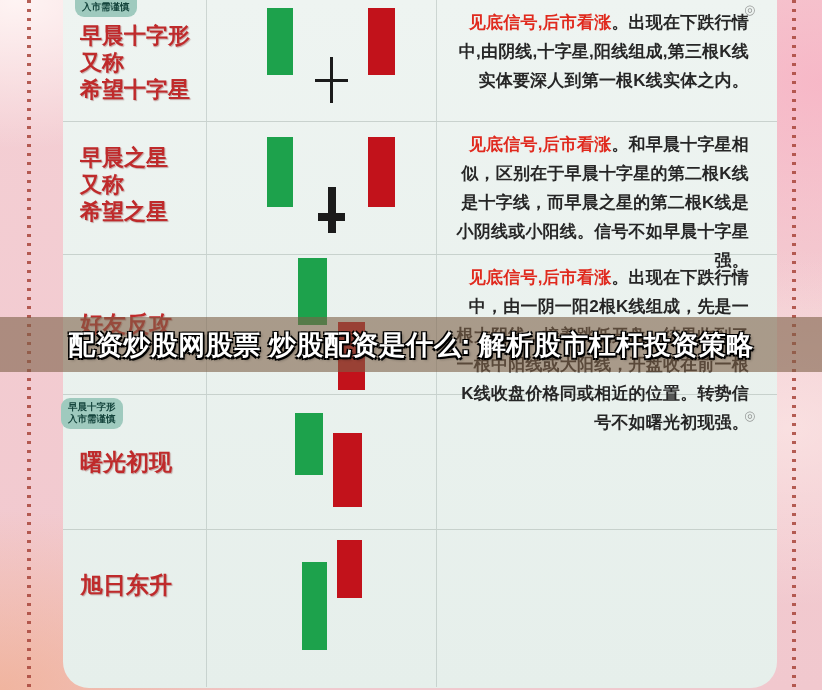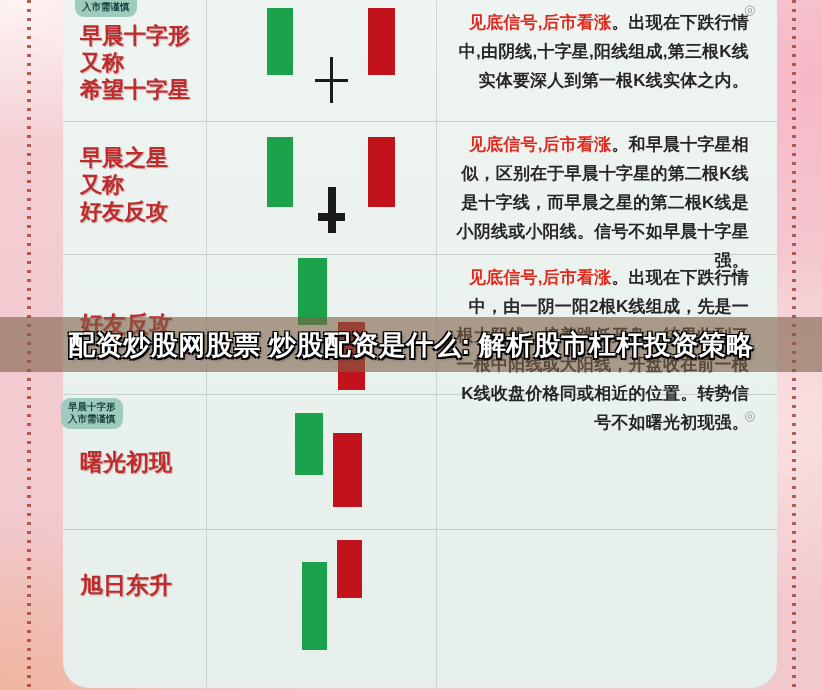--- a/index.html
+++ b/index.html
@@ -103,21 +103,21 @@
     </div>
     <div class="cell desc-cell">
       <span class="signal">见底信号,后市看涨</span><span>。出现在下跌行情中,由阴线,十字星,阳线组成,第三根K线实体要深人到第一根K线实体之内。</span>
     </div>
   </div>
 
   <div class="row r2">
     <div class="cell name-cell">
       <div class="pattern-name">早晨之星
 又称
-好友反攻</div>
+希望之星</div>
     </div>
     <div class="cell candle-cell">
       <div class="candle c2g" style="background: rgb(29, 162, 76);"></div>
       <div class="bar c2v"></div>
       <div class="bar c2h"></div>
       <div class="candle c2r" style="background: rgb(194, 18, 27);"></div>
     </div>
     <div class="cell desc-cell">
       <span class="signal">见底信号,后市看涨</span><span>。和早晨十字星相似，区别在于早晨十字星的第二根K线是十字线，而早晨之星的第二根K线是小阴线或小阳线。信号不如早晨十字星强。</span>
     </div>

